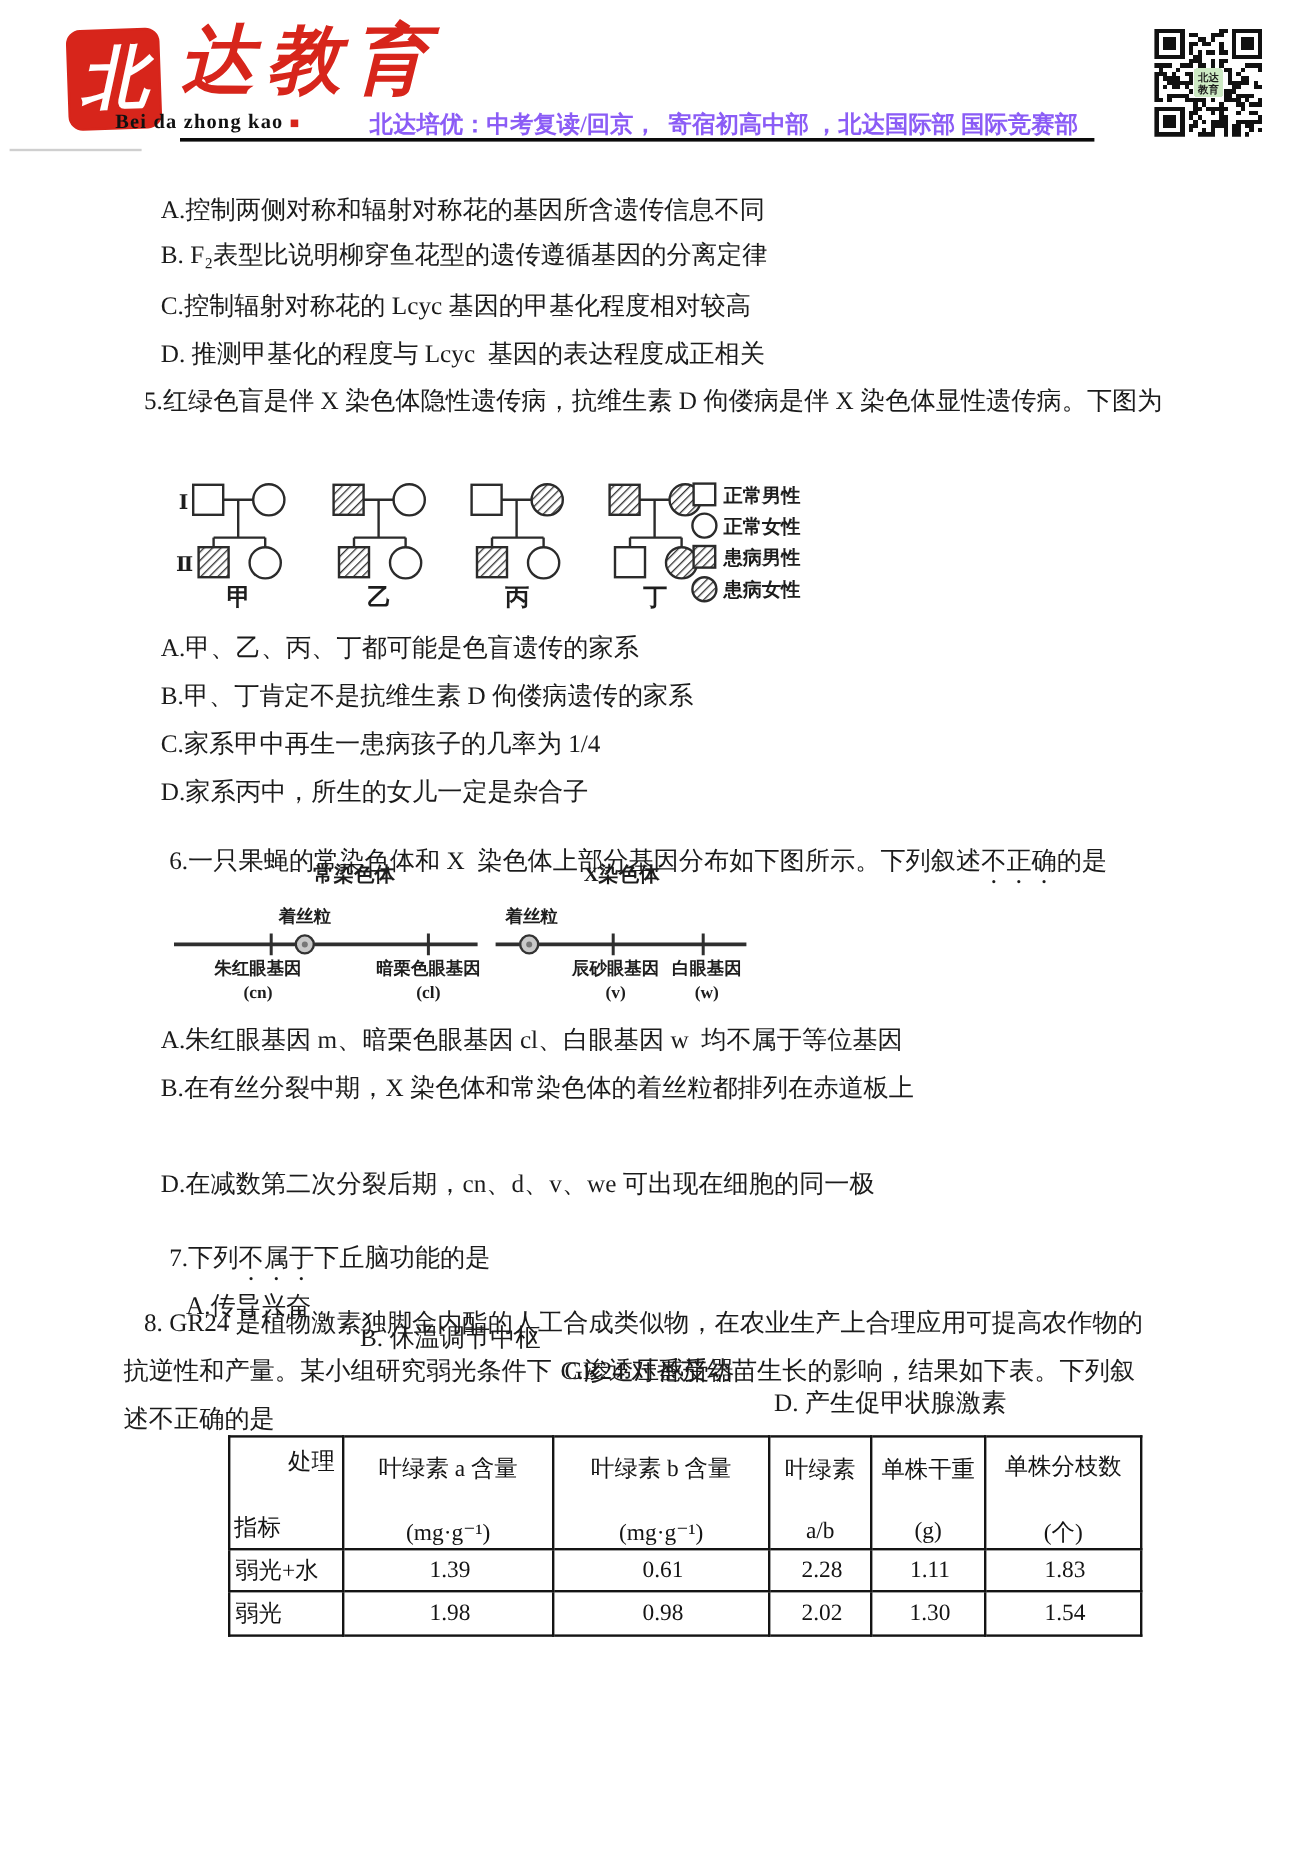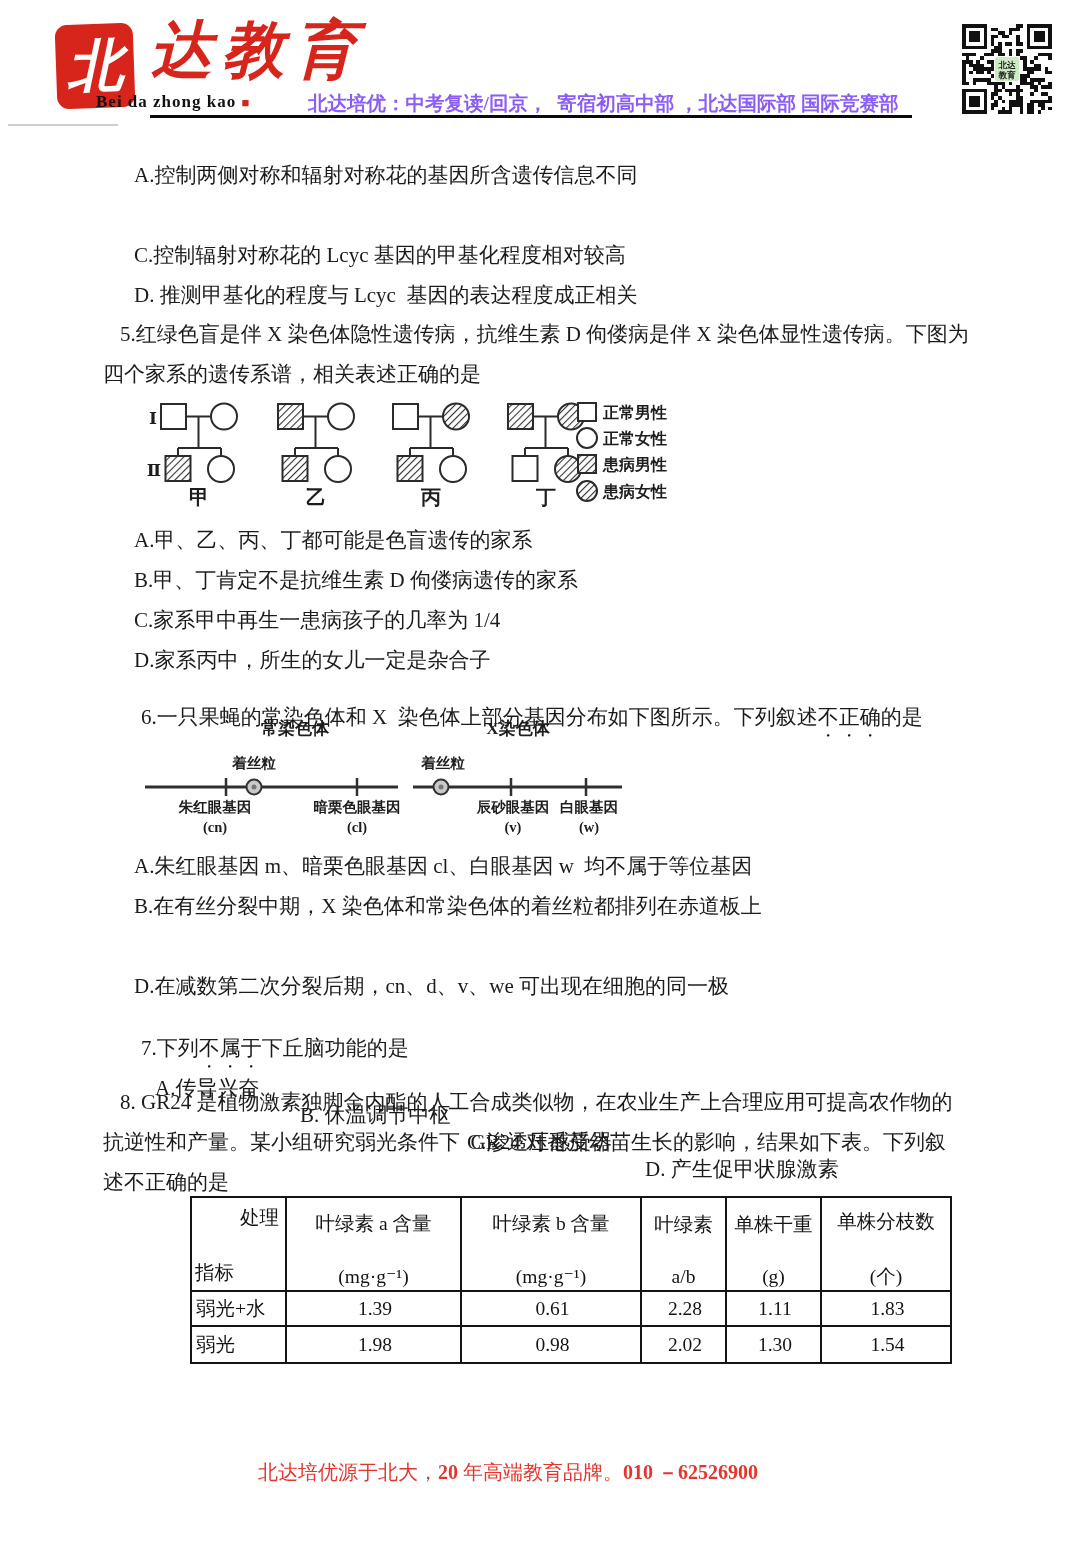--- a/index.html
+++ b/index.html
@@ -289,25 +289,25 @@
         <rect x="18" y="24" width="1" height="1"></rect>
         <rect x="19" y="24" width="1" height="1"></rect>
         <rect x="21" y="24" width="1" height="1"></rect>
       </g>
     <rect x="9.1" y="9.1" width="6.8" height="6.8" rx="0.9" fill="#cdeac4"></rect>
     <text x="12.5" y="12.1" text-anchor="middle" font-size="2.4" font-weight="bold" fill="#c0392b">北达</text>
     <text x="12.5" y="14.9" text-anchor="middle" font-size="2.4" font-weight="bold" fill="#c0392b">教育</text>
   </svg>
 
   <div class="line" style="left:134px; top:162px">A.控制两侧对称和辐射对称花的基因所含遗传信息不同</div>
+  <div class="line" style="left:134px; top:199px">B. F₂表型比说明柳穿鱼花型的遗传遵循基因的分离定律</div>
   <div class="line" style="left:134px; top:242px">C.控制辐射对称花的 Lcyc 基因的甲基化程度相对较高</div>
   <div class="line" style="left:134px; top:282px">D. 推测甲基化的程度与 Lcyc  基因的表达程度成正相关</div>
 
   <div class="line" style="left:120px; top:321px">5.红绿色盲是伴 X 染色体隐性遗传病，抗维生素 D 佝偻病是伴 X 染色体显性遗传病。下图为</div>
-  <div class="line" style="left:103px; top:361px">四个家系的遗传系谱，相关表述正确的是</div>
 
   <svg style="position:absolute; left:145px; top:396px;" width="560" height="114" viewBox="0 0 560 114">
     <defs>
       <pattern id="hatch" patternUnits="userSpaceOnUse" width="5" height="5" patternTransform="rotate(45)">
         <rect width="5" height="5" fill="#ffffff"></rect>
         <line x1="0" y1="0" x2="0" y2="5" stroke="#333" stroke-width="2.2"></line>
       </pattern>
     </defs>
 
     <text x="12" y="28" text-anchor="end" font-size="17" font-weight="bold">Ⅰ</text>
@@ -484,17 +484,14 @@
       <td class="rlabel">弱光</td>
       <td class="val">1.98</td>
       <td class="val">0.98</td>
       <td class="val">2.02</td>
       <td class="val">1.30</td>
       <td class="val">1.54</td>
     </tr>
     </tbody>
   </table>
 
-  <div id="footer">
-    <span>北达培优源于北大，</span><span class="b">20</span><span> 年高端教育品牌。</span><span class="b">010 －62526900</span>
-  </div>
 
 </div>
 
 </body></html>

